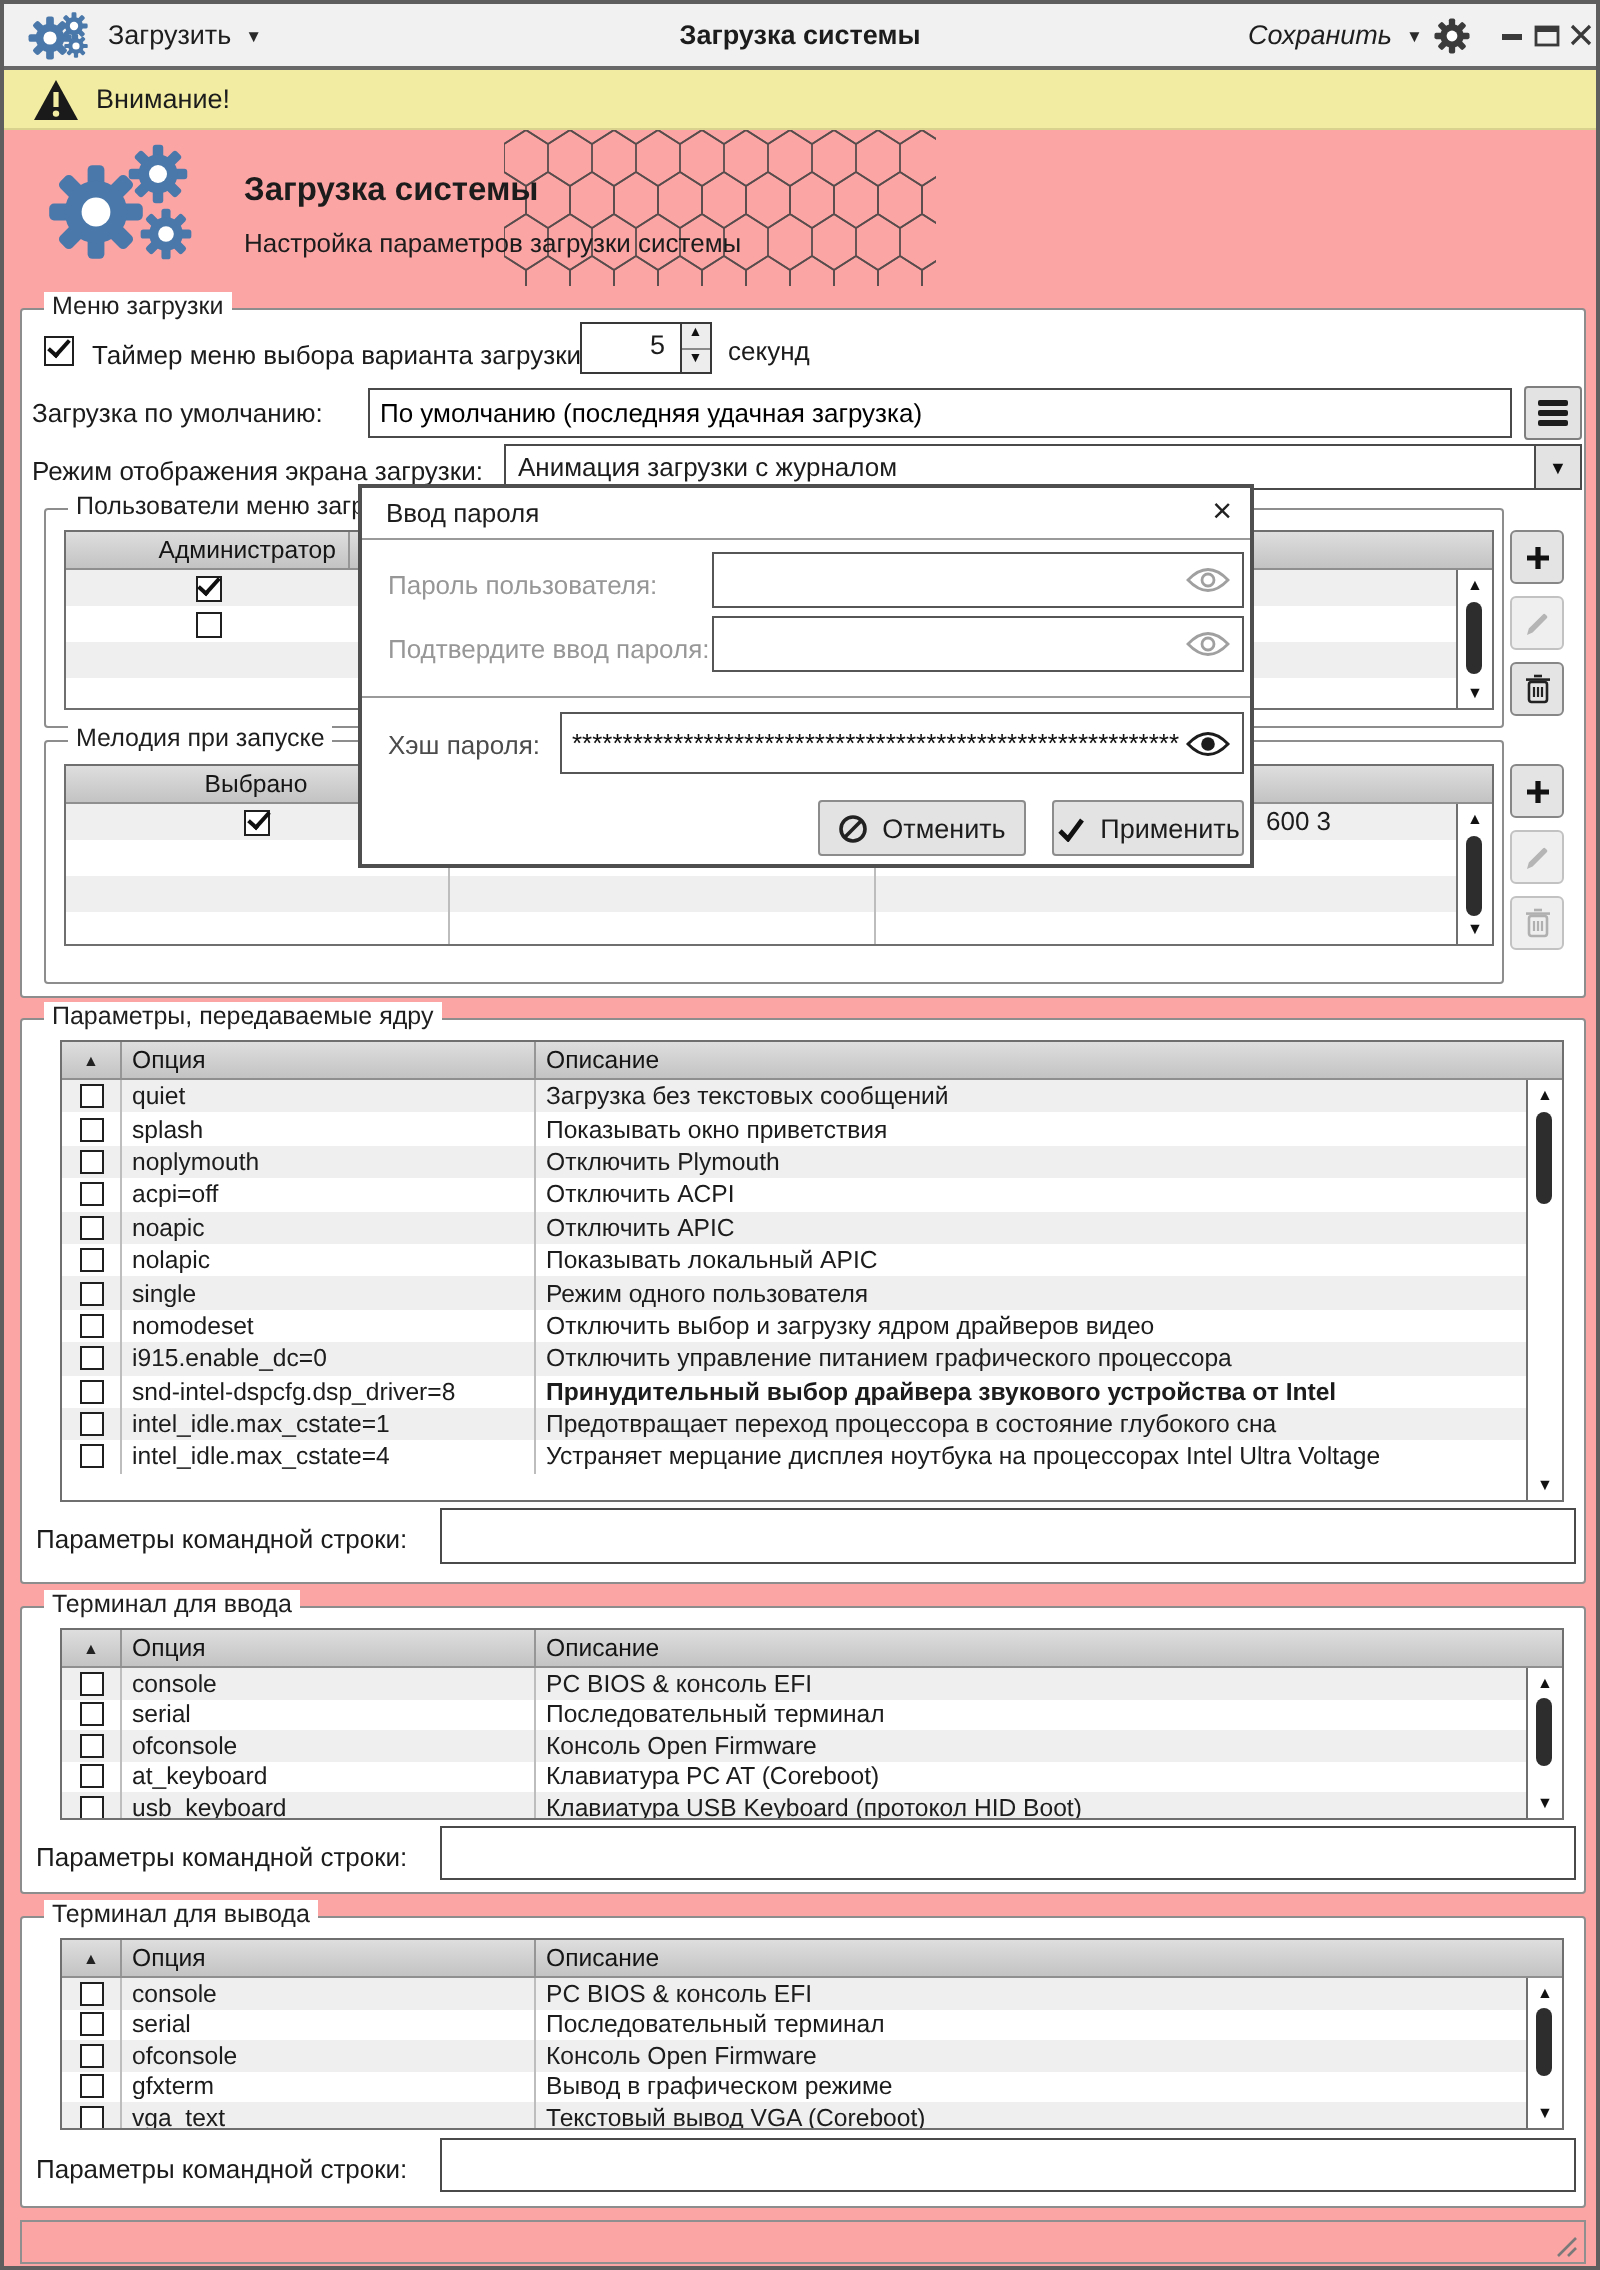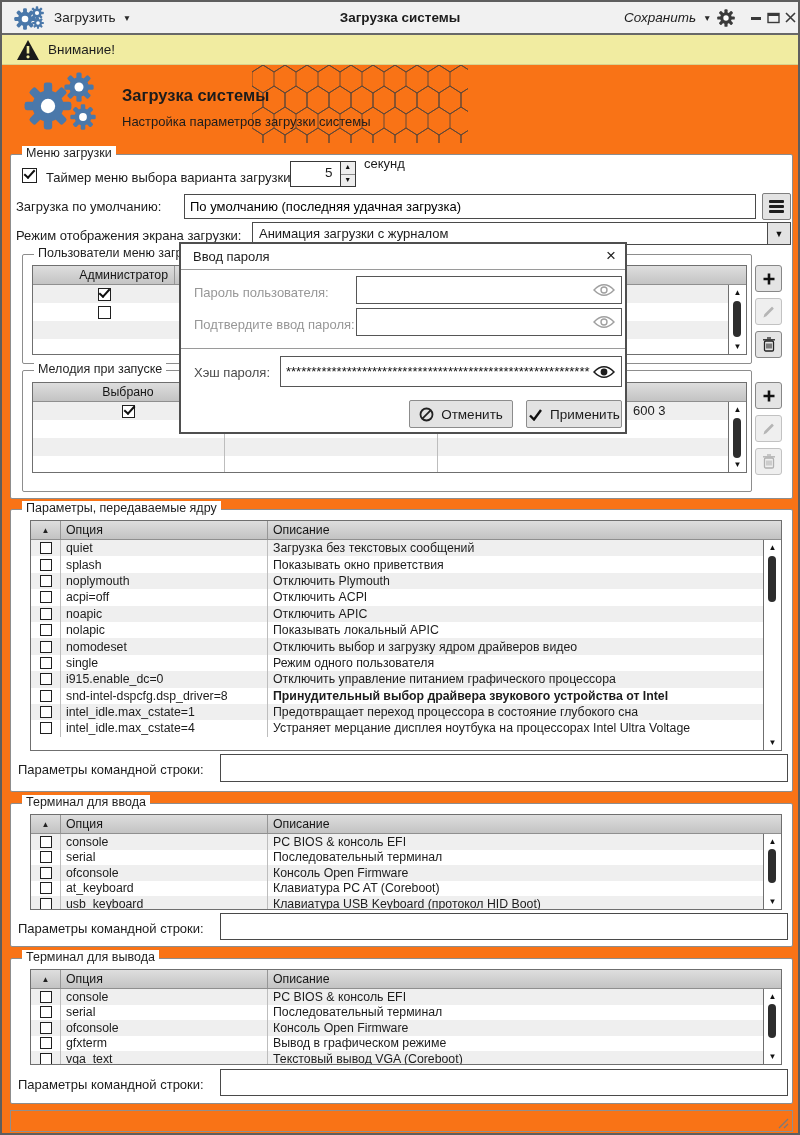--- a/index.html
+++ b/index.html
@@ -1,17 +1,17 @@
 <!DOCTYPE html>
 <html><head>
 <meta charset="utf-8">
 <style>
   html,body{margin:0;padding:0;background:#fff;}
   body{font-family:"Liberation Sans","DejaVu Sans",sans-serif;color:#1c1c1c;}
-  .window{position:relative;width:800px;height:1135px;border:2px solid #5e5e5e;box-sizing:border-box;background:#f97316;overflow:hidden;}
+  .window{position:relative;width:800px;height:1135px;border:2px solid #5e5e5e;box-sizing:border-box;background:#fca5a5;overflow:hidden;}
   .a{position:absolute;}
   
   .titlebar{left:0;top:0;width:100%;height:31px;background:#f1f1f1;border-bottom:2px solid #686868;box-sizing:content-box;}
   .menubtn{display:flex;align-items:center;gap:7px;font-size:13.5px;color:#1e1e1e;height:31px;cursor:default;}
   .caret{font-size:8.5px;color:#2a2a2a;}
   .wintitle{left:0;right:0;top:0;height:31px;display:flex;align-items:center;justify-content:center;font-weight:bold;font-size:13.5px;}
   .winctl{display:flex;align-items:center;justify-content:center;height:31px;}
   
   .warnbar{top:33px;left:0;width:100%;height:29px;background:#f1eca1;border-bottom:1px solid #d8d28e;display:flex;align-items:center;}
   .warntext{font-size:13.5px;margin-left:8px;}
@@ -184,21 +184,21 @@
 
   <span class="a cb cbL checked" style="left:20px;top:166px;"></span>
   <span class="a flabel" style="left:44px;top:168px;">Таймер меню выбора варианта загрузки:</span>
   <div class="a spinbox" style="left:288px;top:159px;width:66px;height:26px;">
     <div class="spinval">5</div>
     <div class="spinarr">
       <span class="sa">▲</span>
       <span class="sa">▼</span>
     </div>
   </div>
-  <span class="a flabel" style="left:362px;top:154px;text-align:right;">секунд</span>
+  <span class="a flabel" style="left:362px;top:166px;text-align:right;">секунд</span>
 
   <span class="a flabel" style="left:14px;top:197px;">Загрузка по умолчанию:</span>
   <input class="a inp" style="left: 182px; top: 192px; width: 572px; height: 25px;" value="По умолчанию (последняя удачная загрузка)">
   <div class="a sqbtn" style="left:760px;top:191px;width:29px;height:27px;">
     <span class="hamb">
         <i></i>
         <i></i>
         <i></i>
       </span>
   </div>
@@ -394,29 +394,29 @@
           <div class="tc ck" style="width:29px;">
             <span class="cb" style="width:12px;height:12px;"></span>
           </div>
           <div class="tc cdiv" style="width:207px;">nolapic</div>
           <div class="tc cdiv" style="flex:1;">Показывать локальный APIC</div>
         </div>
         <div class="trow" style="height:16.4px;">
           <div class="tc ck" style="width:29px;">
             <span class="cb" style="width:12px;height:12px;"></span>
           </div>
+          <div class="tc cdiv" style="width:207px;">single</div>
+          <div class="tc cdiv" style="flex:1;">Режим одного пользователя</div>
+        </div>
+        <div class="trow" style="height:16.4px;">
+          <div class="tc ck" style="width:29px;">
+            <span class="cb" style="width:12px;height:12px;"></span>
+          </div>
           <div class="tc cdiv" style="width:207px;">nomodeset</div>
           <div class="tc cdiv" style="flex:1;">Отключить выбор и загрузку ядром драйверов видео</div>
-        </div>
-        <div class="trow" style="height:16.4px;">
-          <div class="tc ck" style="width:29px;">
-            <span class="cb" style="width:12px;height:12px;"></span>
-          </div>
-          <div class="tc cdiv" style="width:207px;">single</div>
-          <div class="tc cdiv" style="flex:1;">Режим одного пользователя</div>
         </div>
         <div class="trow" style="height:16.4px;">
           <div class="tc ck" style="width:29px;">
             <span class="cb" style="width:12px;height:12px;"></span>
           </div>
           <div class="tc cdiv" style="width:207px;">i915.enable_dc=0</div>
           <div class="tc cdiv" style="flex:1;">Отключить управление питанием графического процессора</div>
         </div>
         <div class="trow" style="height:16.4px;">
           <div class="tc ck" style="width:29px;">

